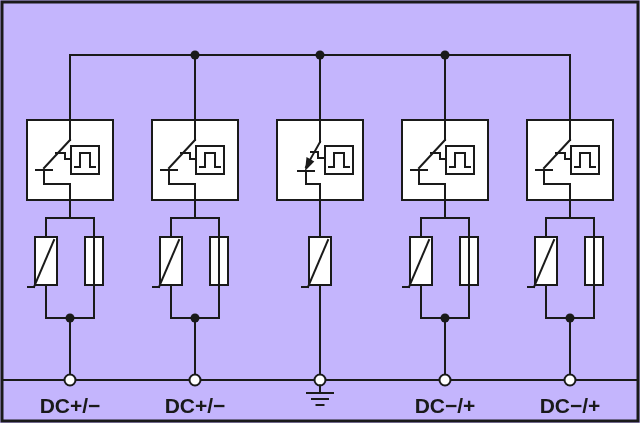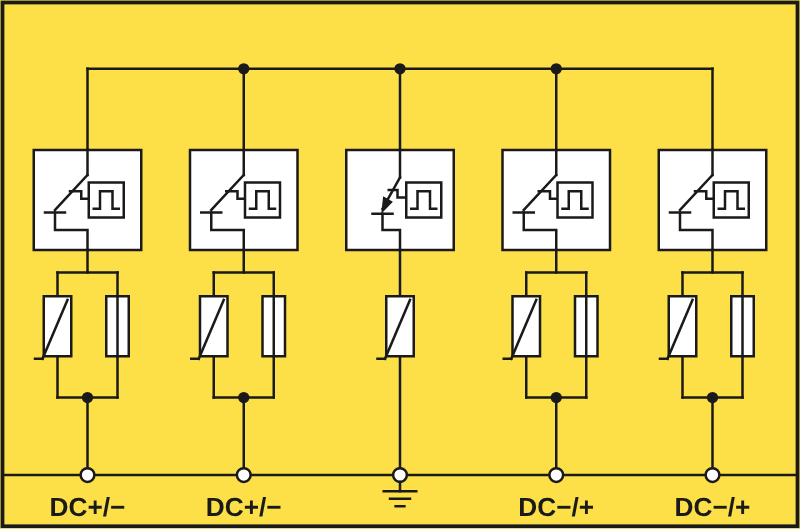--- a/index.html
+++ b/index.html
@@ -1,18 +1,18 @@
 <!DOCTYPE html>
 <html><head>
 <meta charset="utf-8">
 <style>
   html, body { margin: 0; padding: 0; background: #e8e8e8; }
   #stage {
     width: 640px; height: 423px;
-    background: #fde047;
+    background: #c4b5fd;
     position: relative;
     overflow: hidden;
     font-family: "Liberation Sans", sans-serif;
   }
   svg { display: block; }
   .lbl {
     font-family: "Liberation Sans", sans-serif;
     font-size: 21px;
     font-weight: 600;
     fill: #1a1a1a;

